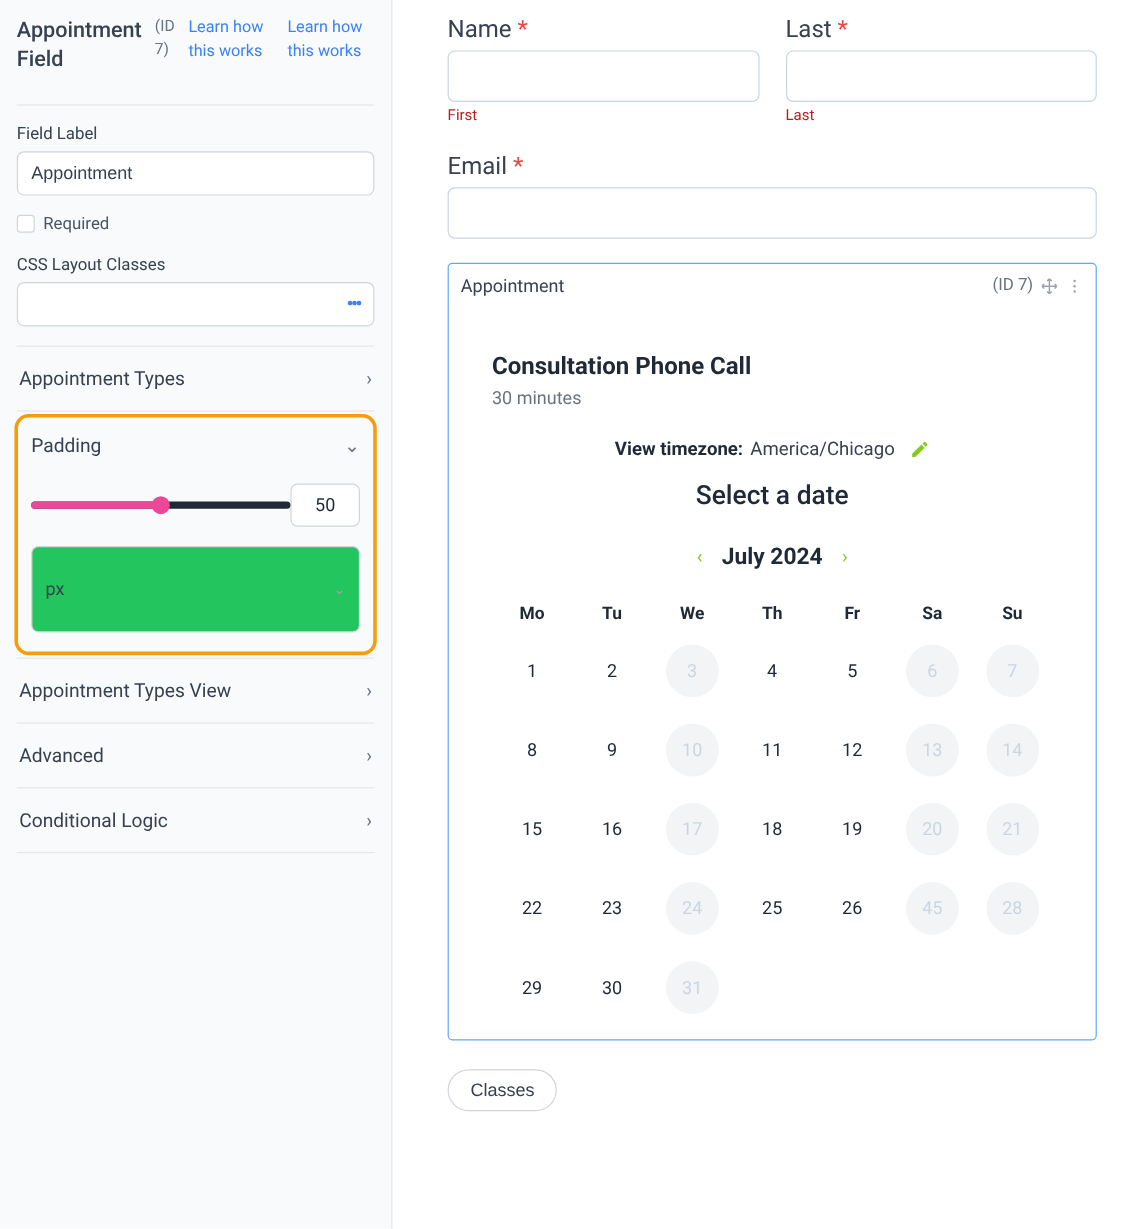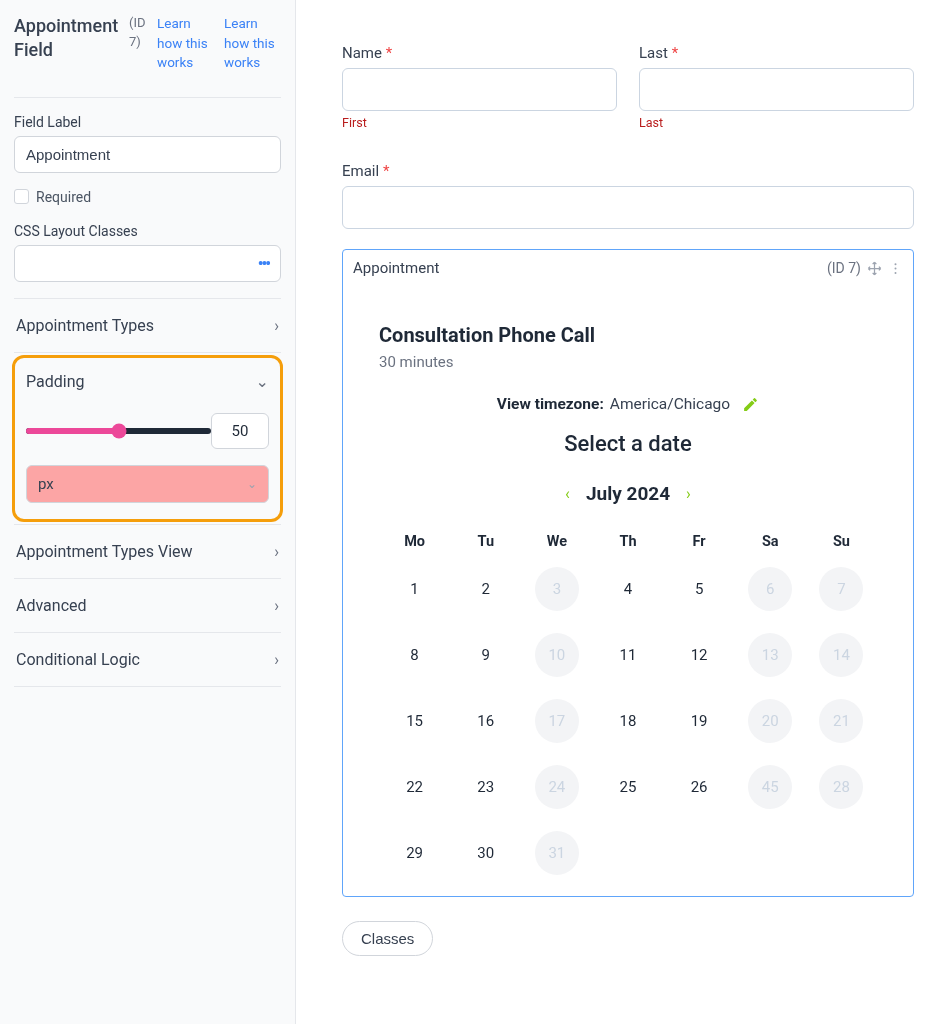--- a/index.html
+++ b/index.html
@@ -1,21 +1,21 @@
 <!DOCTYPE html>
 <html><head>
 <meta charset="utf-8">
 <style>
 * { box-sizing: border-box; margin: 0; padding: 0; }
 body { font-family: -apple-system, BlinkMacSystemFont, "Segoe UI", Roboto, sans-serif; background: #fff; color: #1f2937; width: 950px; height: 1024px; overflow: hidden; }
 
 .container { display: flex; height: 100%; }
 
 
-.sidebar { width: 296px; background: #f9fafb; border-right: 1px solid #e5e7eb; padding: 14px 14px; overflow-y: auto; }
+.sidebar { width: 327px; background: #f9fafb; border-right: 1px solid #e5e7eb; padding: 14px 14px; overflow-y: auto; }
 
 .sidebar-header { display: flex; align-items: flex-start; gap: 10px; margin-bottom: 24px; }
 .sidebar-title { font-size: 18px; font-weight: 500; color: #374151; line-height: 1.35; width: 105px; flex-shrink: 0; }
 .sidebar-id { font-size: 13px; color: #6b7280; width: 18px; flex-shrink: 0; line-height: 1.45; }
 .link-blue { font-size: 13.5px; color: #3b82f6; text-decoration: none; line-height: 1.45; }
 
 .field-group { margin-bottom: 16px; }
 .field-label { font-size: 14px; color: #374151; margin-bottom: 6px; display: block; }
 .text-input { width: 100%; border: 1px solid #d1d5db; border-radius: 6px; padding: 9px 11px; font-size: 15px; color: #374151; background: #fff; }
 
@@ -36,28 +36,28 @@
 .padding-header { display: flex; justify-content: space-between; align-items: center; margin-bottom: 22px; }
 .slider-row { display: flex; align-items: center; margin-bottom: 16px; }
 
 .slider { flex: 1; position: relative; height: 6px; background: #1f2937; border-radius: 3px; }
 .slider-fill { position: absolute; left: 0; top: 0; height: 100%; width: 50%; background: #ec4899; border-radius: 3px 0 0 3px; }
 .slider-thumb { position: absolute; left: 50%; top: 50%; transform: translate(-50%,-50%); width: 15px; height: 15px; border-radius: 50%; background: #ec4899; }
 
 .slider-value { width: 58px; border: 1px solid #d1d5db; border-radius: 6px; padding: 8px 0; text-align: center; font-size: 15px; background: #fff; }
 
 .select-wrap { position: relative; }
-.select-input { width: 100%; border: 1px solid #d1d5db; border-radius: 6px; padding: 9px 11px; font-size: 15px; color: #374151; background: #fca5a5; appearance: none; }
+.select-input { width: 100%; border: 1px solid #d1d5db; border-radius: 6px; padding: 26px 11px; font-size: 15px; color: #374151; background: #22c55e; appearance: none; }
 .select-chevron { position: absolute; right: 12px; top: 50%; transform: translateY(-50%); color: #9ca3af; font-size: 12px; }
 
 
 .main { flex: 1; padding: 12px 36px 20px 46px; overflow-y: auto; }
 .form-row { display: flex; gap: 22px; margin-bottom: 22px; }
 .form-col { flex: 1; }
-.form-label { font-size: 15px; color: #374151; margin-bottom: 6px; display: block; margin-top: 32px; }
+.form-label { font-size: 20px; color: #374151; margin-bottom: 6px; display: block; }
 .req { color: #ef4444; }
 .form-input { width: 100%; border: 1px solid #cbd5e1; border-radius: 6px; padding: 12px 10px; font-size: 15px; background: #fff; height: 43px; }
 .form-sublabel { font-size: 12.5px; color: #b91c1c; margin-top: 4px; }
 
 .appointment-card { border: 1px solid #60a5fa; border-radius: 4px; margin-top: 20px; padding-bottom: 12px; }
 .card-header { display: flex; justify-content: space-between; align-items: center; padding: 9px 10px 6px 10px; }
 .card-title-left { font-size: 15px; color: #374151; }
 .card-title-right { display: flex; align-items: center; gap: 6px; font-size: 14px; color: #6b7280; }
 .move-icon, .dots-icon { color: #9ca3af; display: inline-flex; }
 .move-icon svg, .dots-icon svg { width: 15px; height: 15px; }

